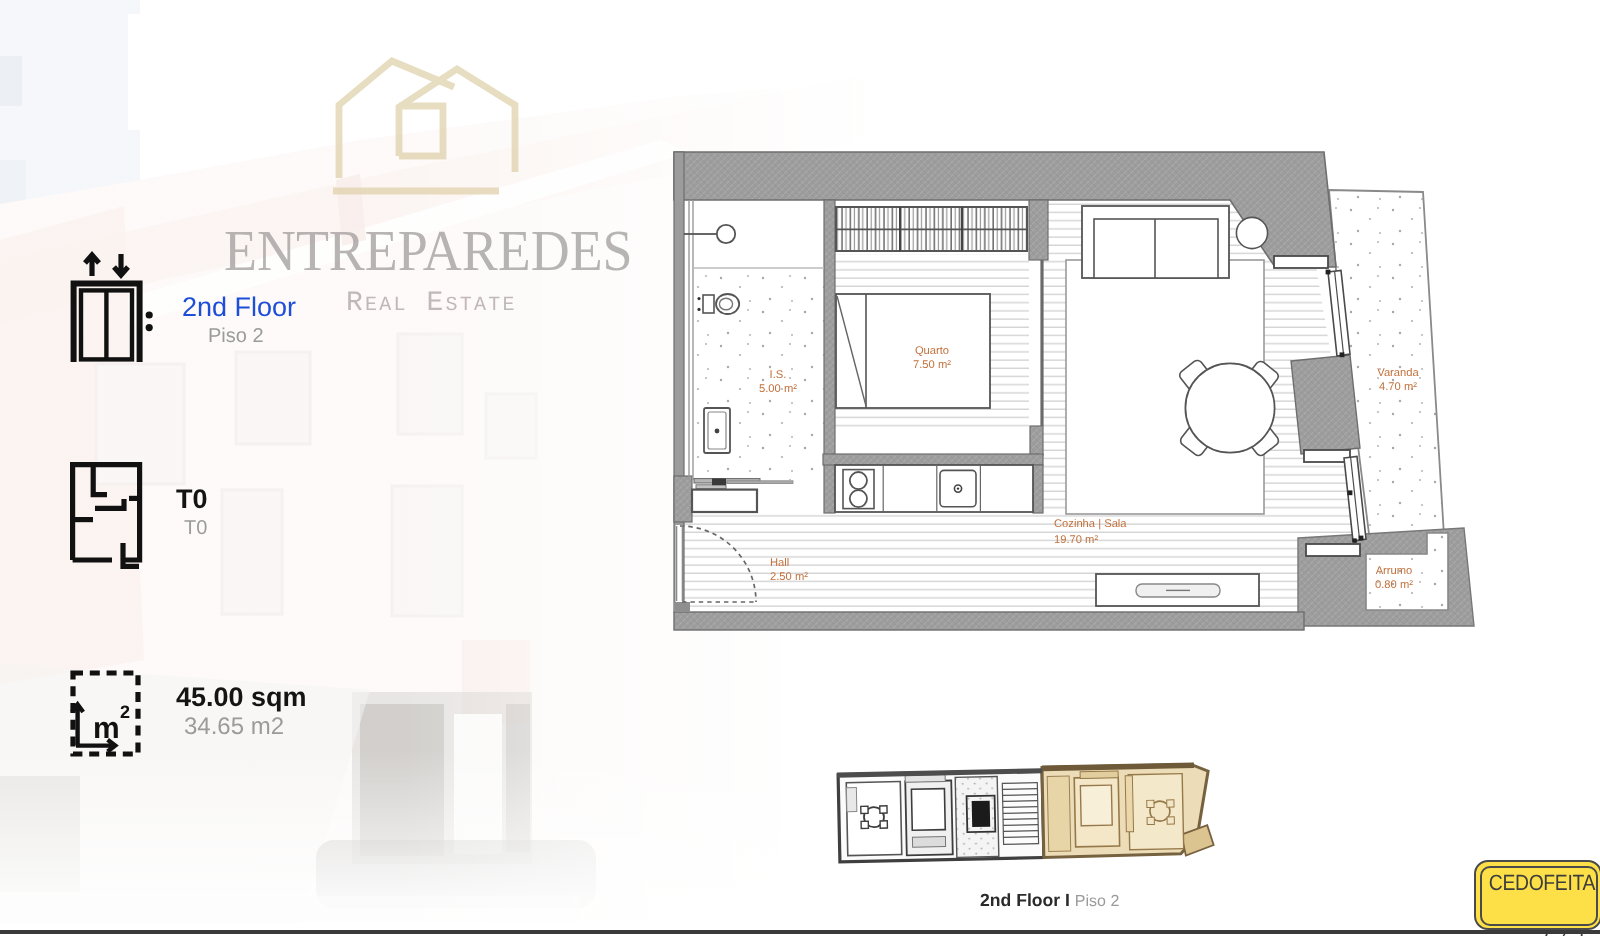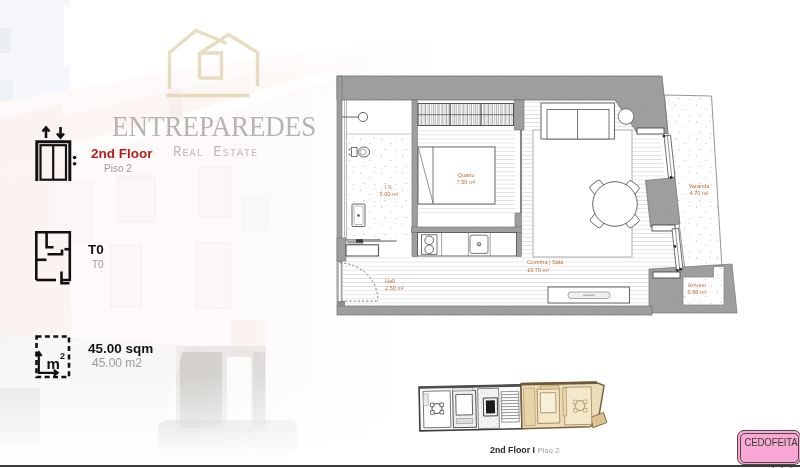--- a/index.html
+++ b/index.html
@@ -91,28 +91,28 @@
 
     <g stroke="#111" fill="none" stroke-width="2.6">
       <rect x="36.5" y="336.5" width="32.5" height="40.5" stroke-dasharray="5 3.4"></rect>
       <path d="M38.8 372.5 L38.8 353 M36 356 L38.8 352.2 L41.6 356" stroke-width="2.2"></path>
       <path d="M38 372.8 L56.5 372.8 M53.8 369.9 L57.6 372.8 L53.8 375.7" stroke-width="2.2"></path>
     </g>
     <text x="46.5" y="369" font-family="Liberation Sans" font-size="15" font-weight="bold" fill="#111" stroke="none">m</text>
     <text x="60" y="359" font-family="Liberation Sans" font-size="9" font-weight="bold" fill="#111" stroke="none">2</text>
   </svg>
 
-  <div class="abs" style="left:91px;top:146px;font-size:13.5px;font-weight:bold;color:#b91c1c;">2nd Floor</div>
+  <div class="abs" style="left:91px;top:146px;font-size:13.5px;font-weight:normal;color:#1d4ed8;">2nd Floor</div>
   <div class="abs" style="left:104px;top:163px;font-size:10px;color:#9b9b9b;">Piso 2</div>
 
   <div class="abs" style="left:88px;top:242px;font-size:13.5px;font-weight:bold;color:#141414;">T0</div>
   <div class="abs" style="left:92px;top:259px;font-size:10px;color:#9b9b9b;">T0</div>
 
   <div class="abs" style="left:88px;top:341px;font-size:13.5px;font-weight:bold;color:#141414;">45.00 sqm</div>
-  <div class="abs" style="left:92px;top:356px;font-size:12px;color:#9b9b9b;">45.00 m2</div>
+  <div class="abs" style="left:92px;top:356px;font-size:12px;color:#9b9b9b;">34.65 m2</div>
 
   <svg class="abs" style="left:330px;top:60px;" width="420" height="262" viewBox="330 60 420 262">
     <defs>
       <pattern id="hatch" width="2.4" height="2.4" patternUnits="userSpaceOnUse" patternTransform="rotate(45)">
         <rect width="2.4" height="2.4" fill="#9d9d9d"></rect>
         <line x1="0" y1="0" x2="0" y2="2.4" stroke="#b0b0b0" stroke-width="0.7"></line>
         <line x1="0" y1="0" x2="2.4" y2="0" stroke="#919191" stroke-width="0.5"></line>
       </pattern>
       <pattern id="planks" width="10" height="4.1" patternUnits="userSpaceOnUse">
         <rect width="10" height="4.1" fill="#ffffff"></rect>
@@ -340,21 +340,21 @@
       <rect x="573.5" y="410" width="3.6" height="3.6" fill="#f3e6c6" stroke="#96794a" stroke-width="0.5"></rect>
       <rect x="583.5" y="410" width="3.6" height="3.6" fill="#f3e6c6" stroke="#96794a" stroke-width="0.5"></rect>
 
       <rect x="419" y="384.3" width="102.5" height="2.6" fill="#4d4d4d"></rect>
       <rect x="521.5" y="383" width="76" height="2.8" fill="#6e5a38"></rect>
     </g>
   </svg>
 
   <div class="abs" style="left:490px;top:445px;font-size:8.8px;font-weight:bold;color:#2b2b2b;white-space:nowrap;">2nd Floor I <span style="font-weight:normal;color:#9b9b9b;font-size:8px;">Piso 2</span></div>
 
-  <div class="abs" style="left:737px;top:430px;width:62px;height:33px;border:1.6px solid #4a4a4a;border-radius:7px;background:#f9a8d4;">
+  <div class="abs" style="left:737px;top:430px;width:62px;height:33px;border:1.6px solid #4a4a4a;border-radius:7px;background:#fde047;">
     <div class="abs" style="left:1.5px;top:1.5px;right:1.5px;bottom:1.5px;border:1px solid #4a4a4a;border-radius:5px;text-align:center;">
       <div style="margin-top:2px;font-size:11px;color:#3d3d3d;transform:scaleX(.88);letter-spacing:-0.2px;">CEDOFEITA</div>
       <div style="font-size:10px;color:#3d3d3d;letter-spacing:4px;margin-top:16px;margin-left:3px;text-align:right;">271</div>
     </div>
   </div>
 
   <div class="abs" style="left:0;top:465px;width:800px;height:2px;background:#3a3a3a;"></div>
 
 </div>
 

